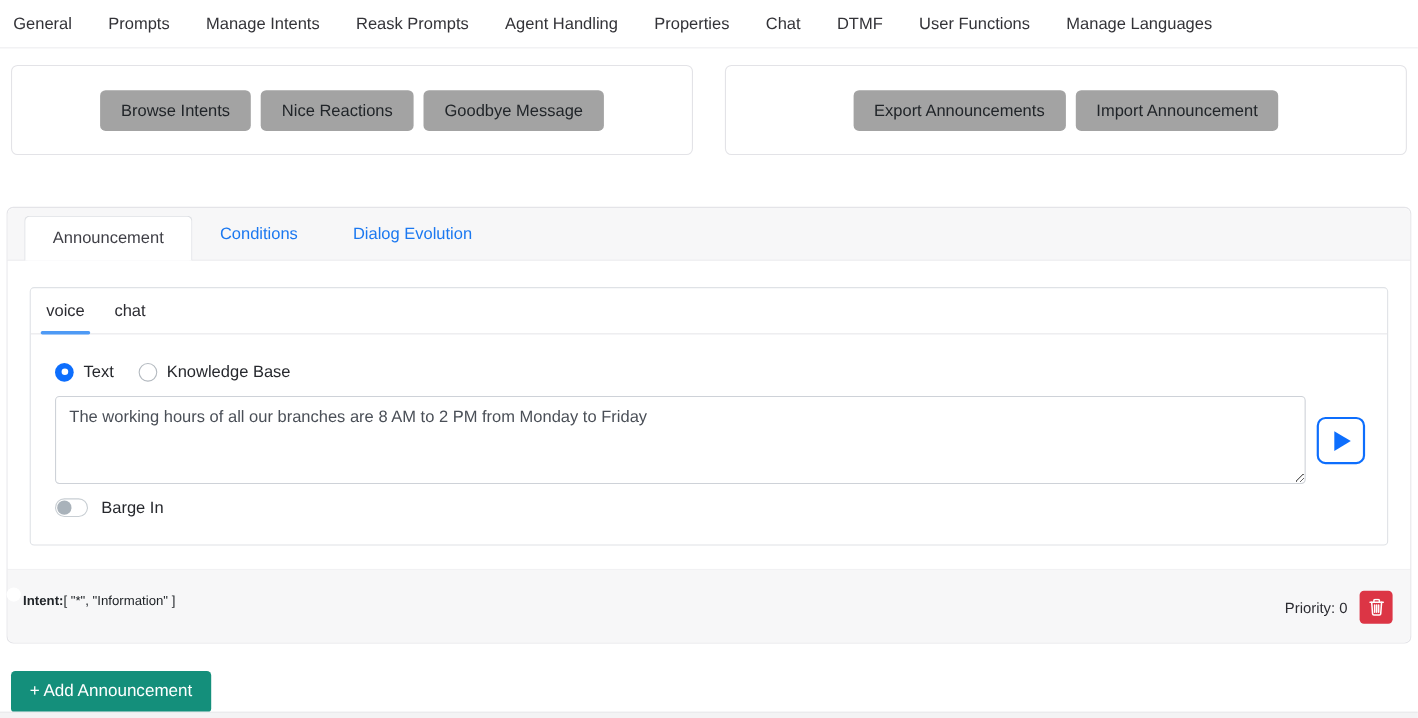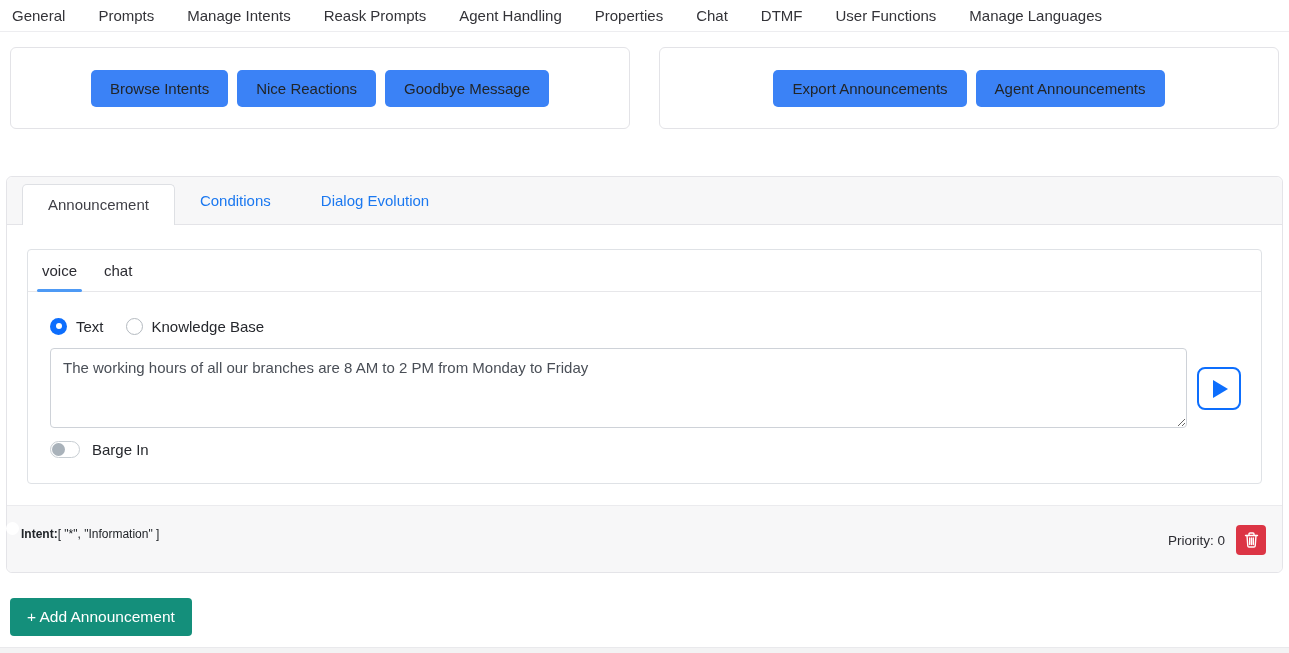--- a/index.html
+++ b/index.html
@@ -5,40 +5,40 @@
   * { box-sizing: border-box; margin: 0; padding: 0; }
   html,body { background:#fff; }
   body {
     width:1289px; height:653px; position:relative; overflow:hidden;
     font-family:"Liberation Sans", sans-serif; color:#3a3a40;
   }
 
   
   .top-nav {
     display:flex; align-items:center; gap:33px;
-    height:32px; padding:0 12px;
+    height:44px; padding:0 12px;
     border-bottom:1px solid #ededf0;
   }
   .nav-item {
     position:relative; font-size:15px; color:#333338; cursor:pointer;
     height:100%; display:flex; align-items:center; white-space:nowrap;
   }
   .nav-item.active::after {
     content:""; position:absolute; left:0; right:0; bottom:-5px; height:5px;
     background:#5e9cf3;
   }
 
   
   .panels-row { display:flex; gap:29px; margin:15px 10px 0 10px; }
   .panel {
     flex:1; height:82px; border:1px solid #e3e3e7; border-radius:6px;
     display:flex; align-items:center; justify-content:center; gap:9px;
   }
   .gray-btn {
-    background:#3b82f6; border:none; border-radius:5px; cursor:pointer;
+    background:#a3a3a3; border:none; border-radius:5px; cursor:pointer;
     font-family:inherit; font-size:15px; color:#212529; padding:10px 19px;
     white-space:nowrap;
   }
 
   
   .card {
     margin:47px 6px 0 6px; border:1px solid #e4e4e8; border-radius:6px;
     background:#fff;
   }
   .card-header {
@@ -162,21 +162,21 @@
 
 
 <div class="panels-row">
   <div class="panel">
     <button class="gray-btn">Browse Intents</button>
     <button class="gray-btn">Nice Reactions</button>
     <button class="gray-btn">Goodbye Message</button>
   </div>
   <div class="panel">
     <button class="gray-btn">Export Announcements</button>
-    <button class="gray-btn">Agent Announcements</button>
+    <button class="gray-btn">Import Announcement</button>
   </div>
 </div>
 
 
 <div class="card">
 
   <div class="card-header">
     <div class="card-tab active">Announcement</div>
     <div class="card-tab">Conditions</div>
     <div class="card-tab">Dialog Evolution</div>

